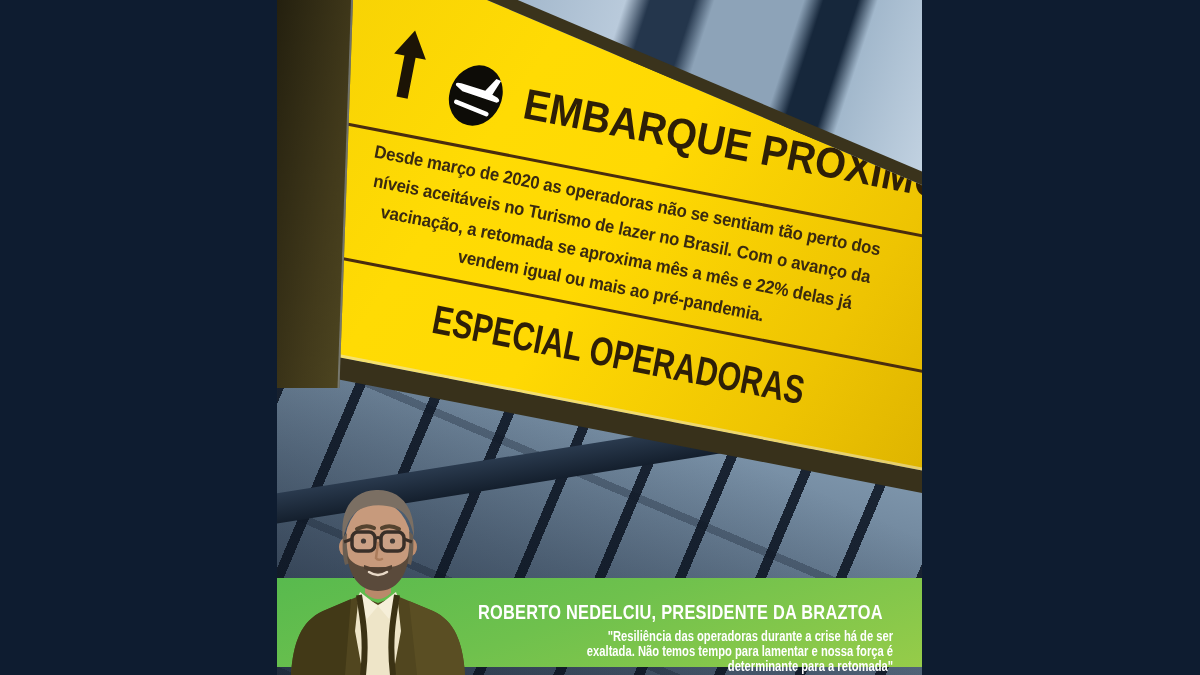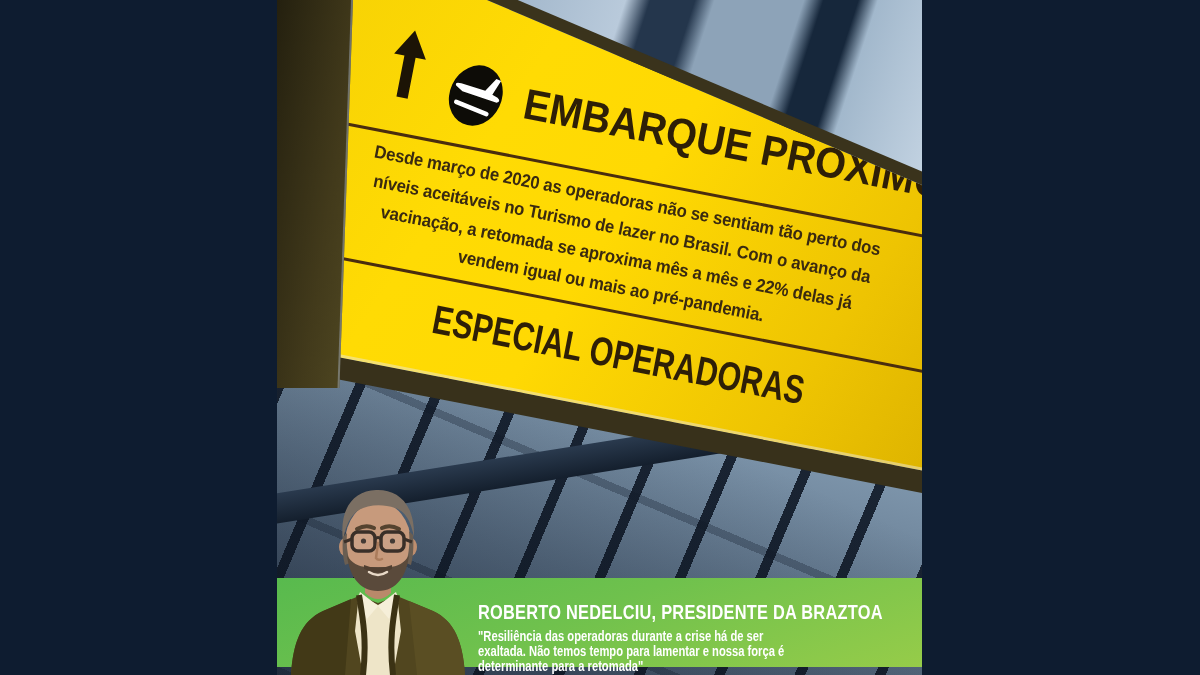--- a/index.html
+++ b/index.html
@@ -96,20 +96,21 @@
   }
   .glass-corner::after {
     content: ""; position: absolute; left: 0; top: -12px; width: 500px; height: 24px;
     background: #3a331c; transform: rotate(23deg); transform-origin: left center;
   }
 
   
   .banner {
     position: absolute; left: 0; top: 578px; width: 645px; height: 89px; z-index: 6;
     background: linear-gradient(160deg, #58ba4e 0%, #6fc14d 45%, #96cc49 100%);
+    text-align: right;
   }
   .banner-text { position: absolute; left: 201px; top: 23px; color: #ffffff; }
   .speaker-name {
     font-size: 21px; font-weight: bold; line-height: 1; letter-spacing: .3px;
     white-space: nowrap; transform: scaleX(.78); transform-origin: left top;
   }
   .speaker-quote {
     margin-top: 7px; font-size: 14px; font-weight: bold; line-height: 15px;
     transform: scaleX(.8); transform-origin: left top;
   }

